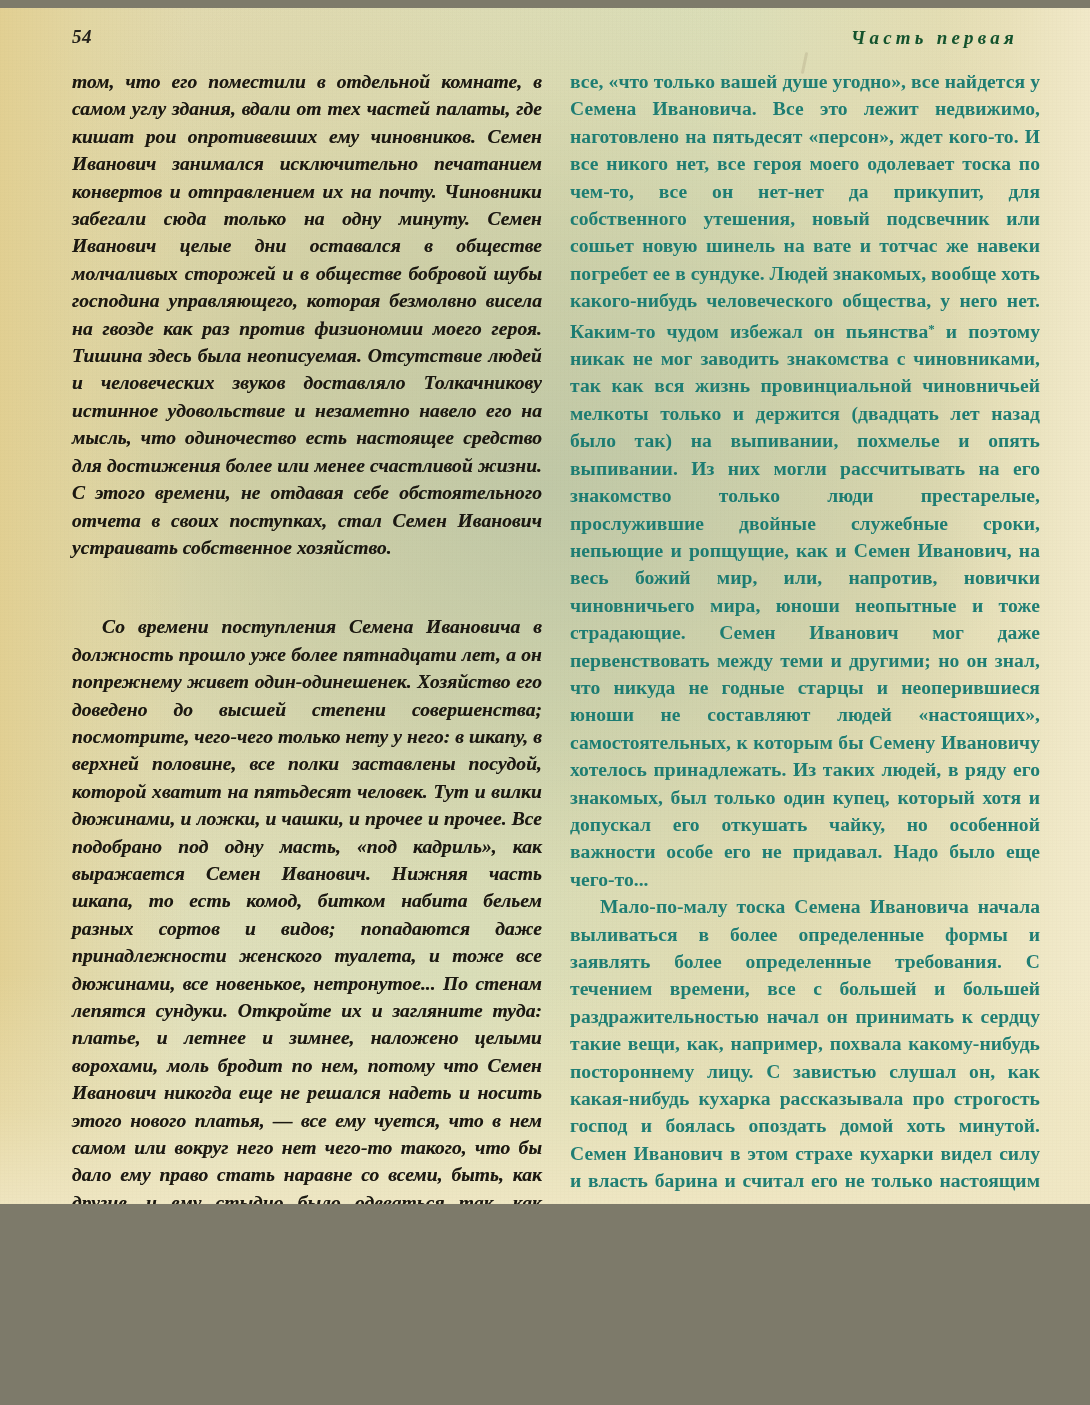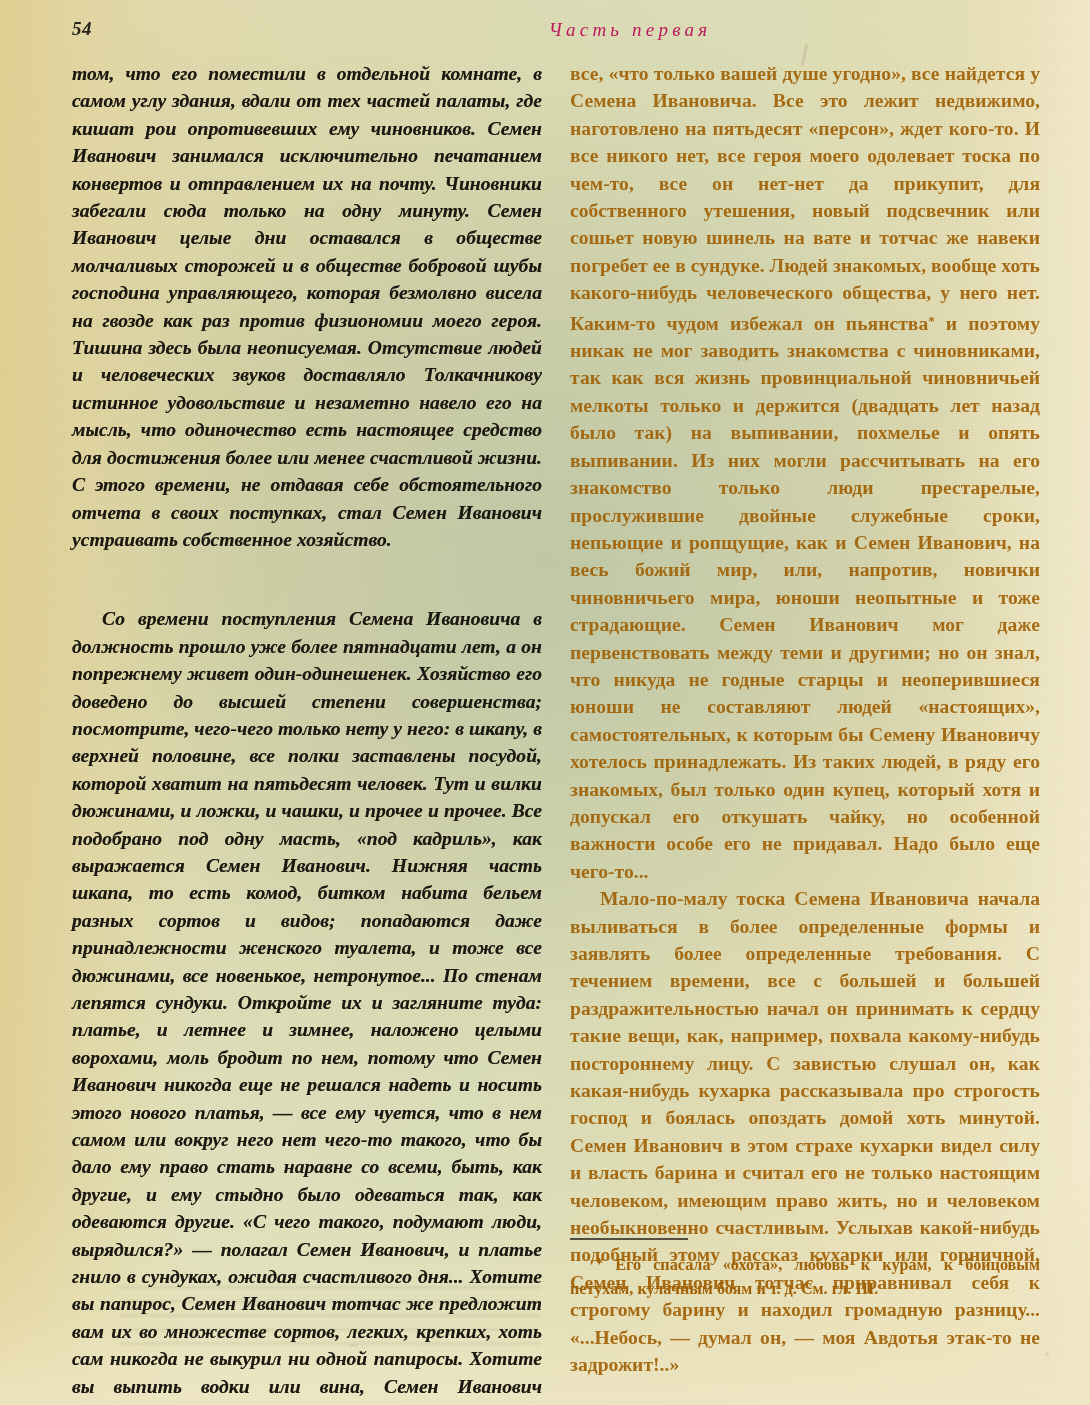--- a/index.html
+++ b/index.html
@@ -4,24 +4,25 @@
 <style>
   html, body {
     margin: 0;
     padding: 0;
     background: #7d7a6a;
   }
 
   .page {
     position: relative;
     width: 1090px;
-    height: 1405px;
+    height: 1196px;
     overflow: hidden;
     background: #e8e2c0;
     font-family: "Liberation Serif", "DejaVu Serif", serif;
+    margin-top: 8px;
   }
 
   
   .paper-base {
     position: absolute;
     inset: 0;
     background:
       radial-gradient(ellipse 62% 48% at 50% 40%, rgba(176,188,160,0.62) 0%, rgba(186,193,158,0.42) 42%, rgba(205,200,155,0.12) 70%, rgba(220,210,160,0) 100%),
       radial-gradient(ellipse 80% 70% at 22% 30%, rgba(214,205,150,0.55) 0%, rgba(214,205,150,0.0) 72%),
       linear-gradient(105deg, #e6dcb2 0%, #e4ddb6 14%, #dfe0bc 34%, #dadfba 52%, #e2ddb4 72%, #eae3bd 88%, #efe9c6 100%);
@@ -85,25 +86,25 @@
     font-size: 19px;
     font-weight: 700;
     color: #25221c;
     letter-spacing: 0.5px;
   }
   .head-title {
     position: absolute;
     left: 0;
     right: 0;
     top: 1px;
-    text-align: center;
+    text-align: right;
     font-style: italic;
     font-size: 19px;
-    font-weight: 400;
-    color: #be185d;
+    font-weight: 700;
+    color: #14532d;
     letter-spacing: 4.2px;
     padding-left: 170px;
   }
 
   .col {
     position: absolute;
     top: 60px;
     width: 470px;
   }
   .col-left  { left: 72px;  }
@@ -120,21 +121,21 @@
   }
   .col-left p {
     font-weight: 700;
     color: #1b1811;
     letter-spacing: 0.02px;
     text-shadow: 0 0 0.6px rgba(30,26,18,0.55);
     font-style: italic;
   }
   .col-right p {
     font-weight: 600;
-    color: #a16207;
+    color: #0f766e;
     letter-spacing: 0.02px;
     opacity: 0.92;
   }
   .col p.indent { text-indent: 30px; }
   .col p.gap-before { margin-top: 52px; }
 
   .footnote-wrap {
     position: absolute;
     left: 570px;
     top: 1238px;

